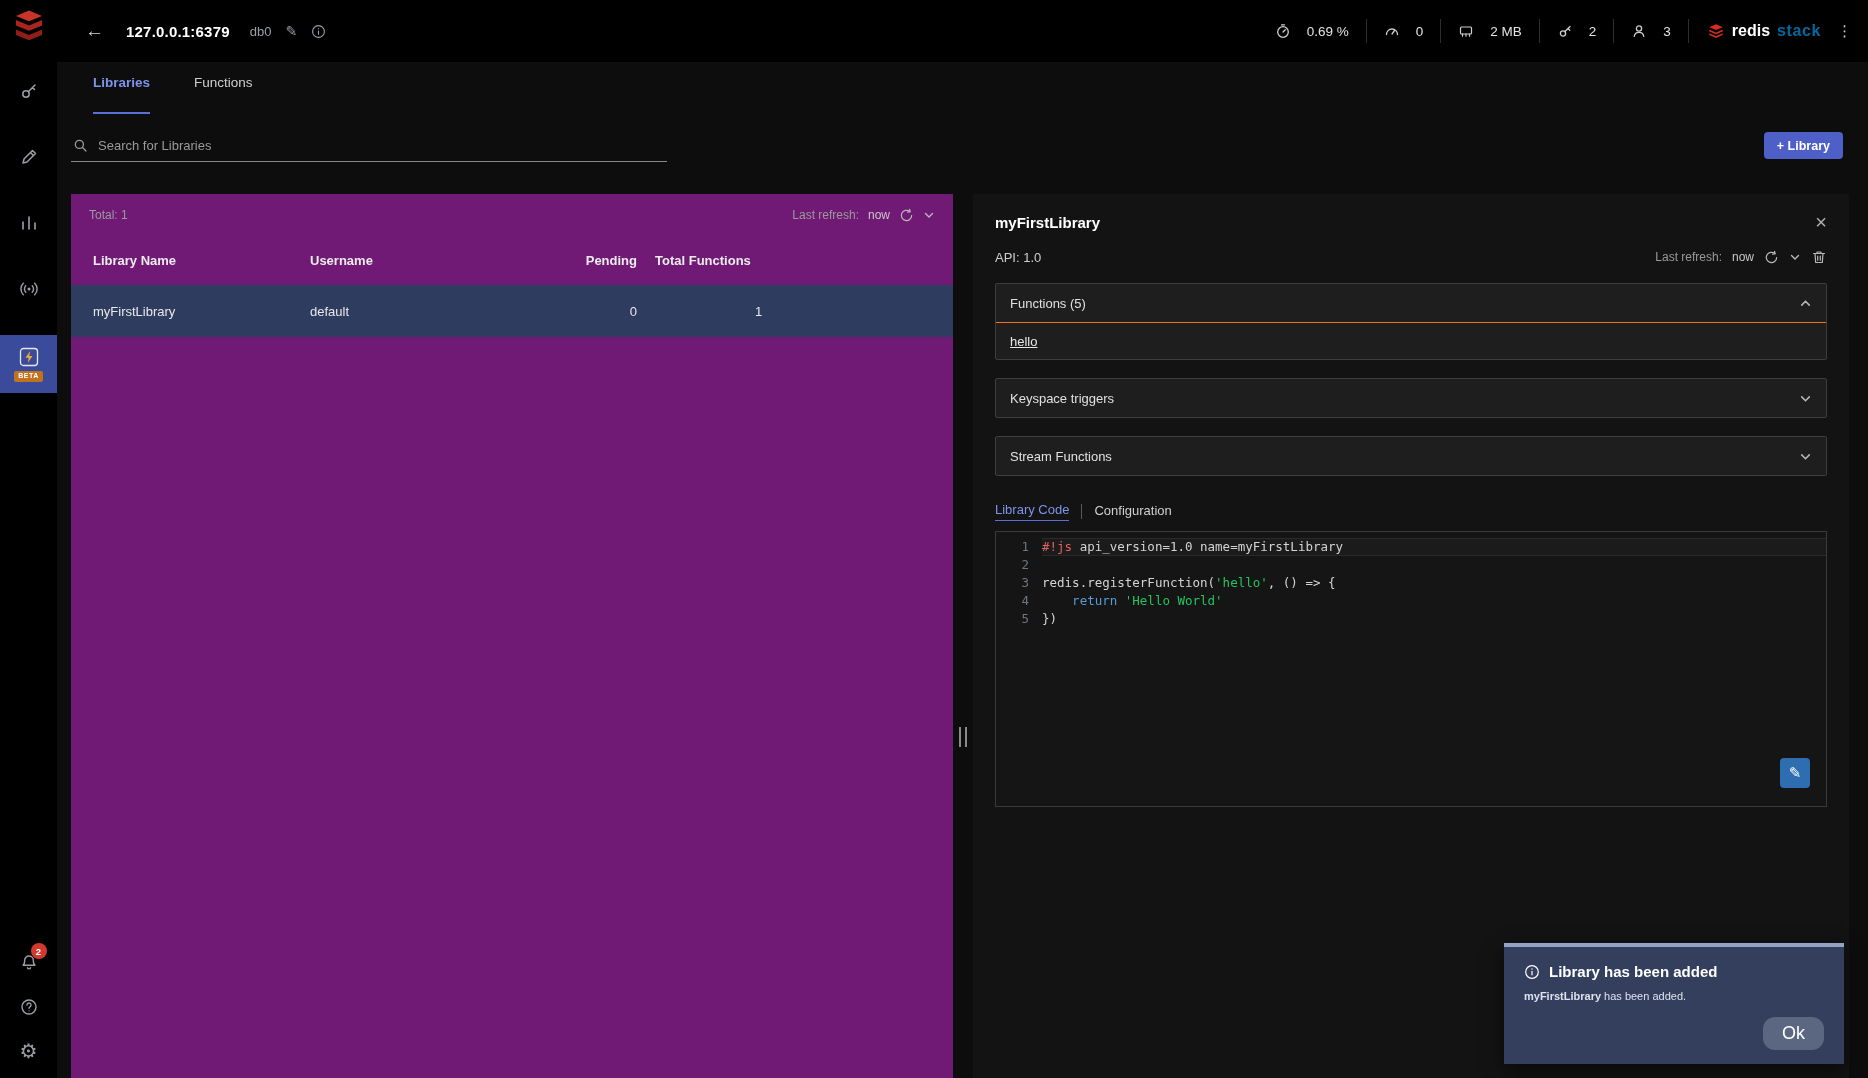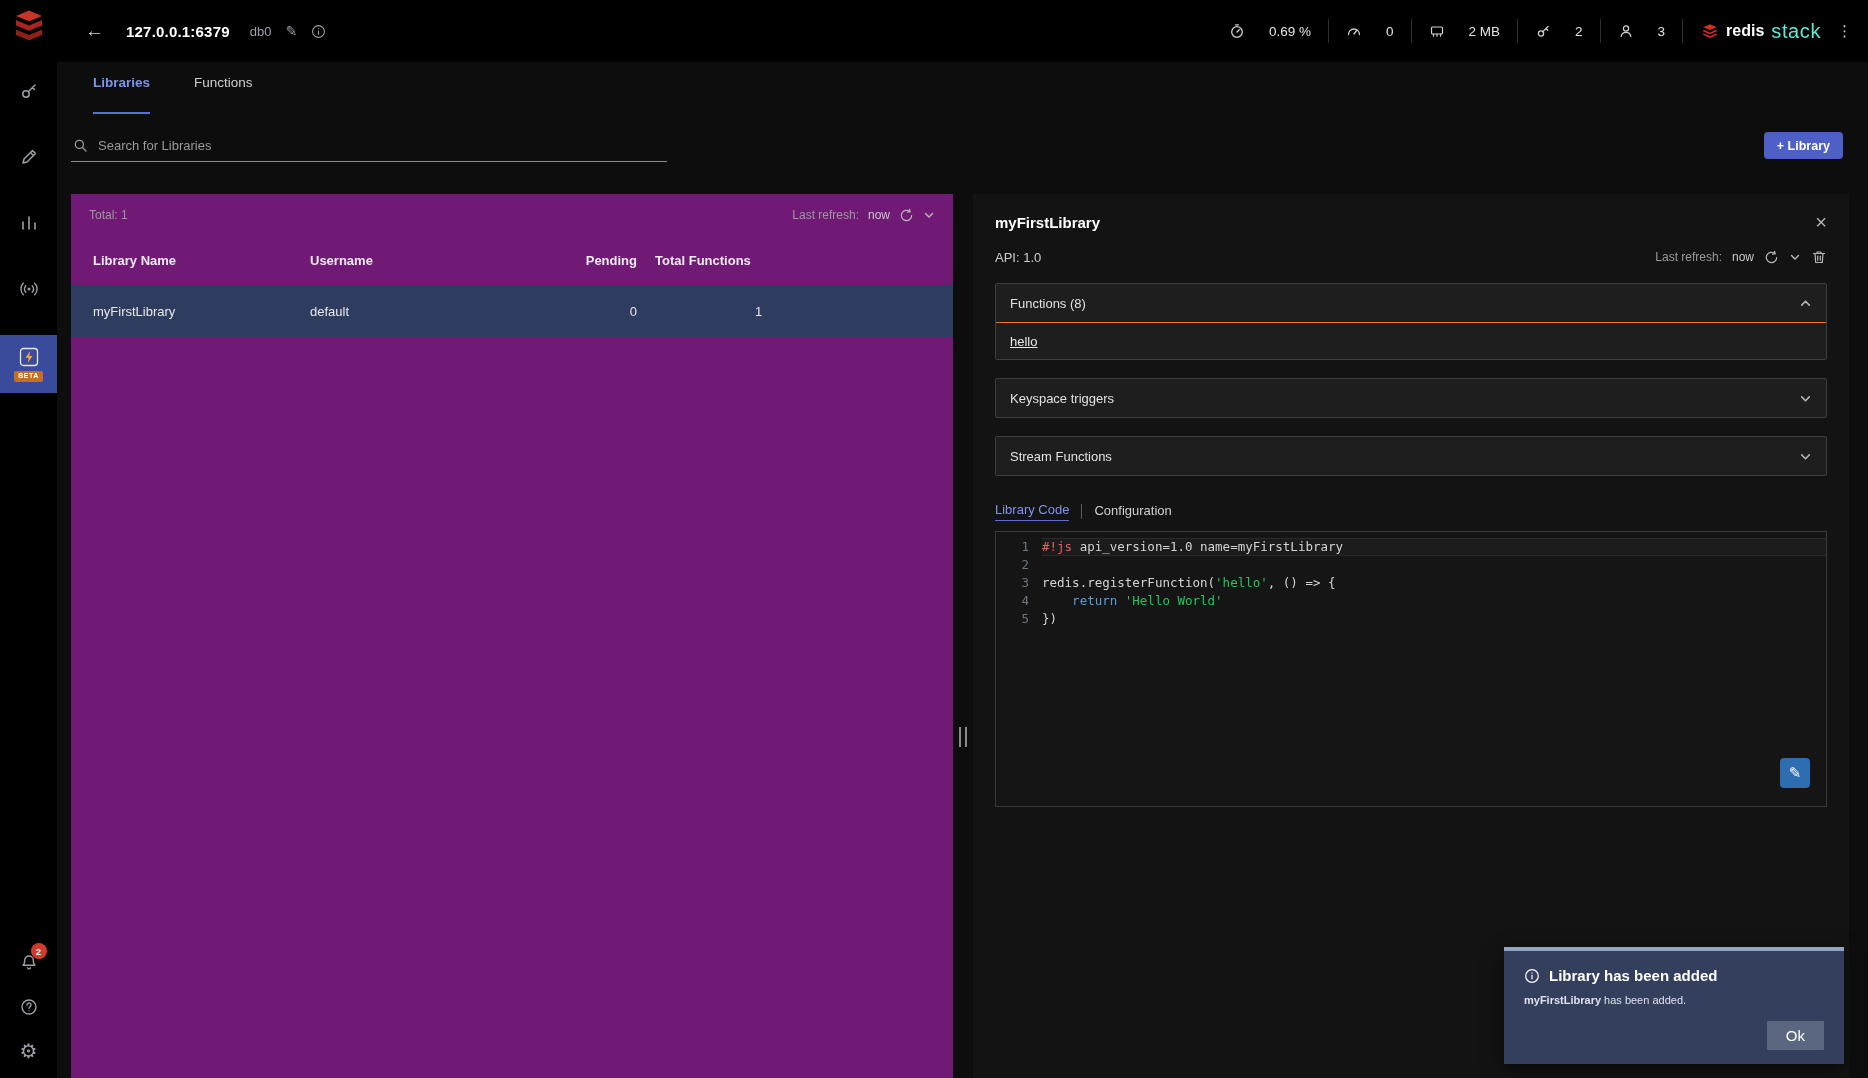--- a/index.html
+++ b/index.html
@@ -26,25 +26,25 @@
   .gear-glyph{font-size:20px;line-height:1;color:#9aa0a6;cursor:pointer}
 
   
   .topbar{position:absolute;left:57px;right:0;top:0;height:62px;background:#000;
           display:flex;align-items:center;padding:0 16px 0 28px}
   .back-arrow{font-size:19px;color:#d8d8d8;cursor:pointer}
   .host{font-size:15px;font-weight:700;margin-left:22px;letter-spacing:.2px;color:#fff}
   .db-badge{margin-left:20px;color:#9aa0a6;font-size:13px}
   .mini-icon{margin-left:14px;color:#9aa0a6;cursor:pointer;font-size:14px;line-height:1}
   .top-right{margin-left:auto;display:flex;align-items:center}
-  .stat{display:flex;align-items:center;gap:24px;font-size:13.5px;color:#e3e3e3;padding:0 17px;cursor:default}
+  .stat{display:flex;align-items:center;gap:16px;font-size:13.5px;color:#e3e3e3;padding:0 17px;cursor:default}
   .v-sep{width:1px;height:24px;background:#2e2e2e}
   .brand{display:flex;align-items:center;gap:7px;padding:0 8px 0 18px}
   .brand-redis{font-weight:700;font-size:16px;color:#fff}
-  .brand-stack{font-weight:400;font-size:20px;color:#5eead4;letter-spacing:.6px}
+  .brand-stack{font-weight:700;font-size:16px;color:#0369a1;letter-spacing:.6px}
   .kebab{color:#cfcfcf;font-size:15px;margin-left:8px;cursor:pointer}
 
   
   .content{position:absolute;left:57px;top:62px;right:0;bottom:0}
   .tabs-row{display:flex;gap:44px;padding:13px 0 0 36px;height:52px}
   .top-tab{font-size:13.5px;color:#cfcfcf;padding-bottom:8px;cursor:pointer}
   .top-tab.active{color:#7e94ea;border-bottom:2px solid #5b6fd8;font-weight:700}
   .search-row{position:relative;height:80px}
   .search-box{position:absolute;left:14px;top:20px;width:596px;border-bottom:1px solid #8a8a8a;
               display:flex;align-items:center;gap:10px;padding:4px 2px 8px}
@@ -105,21 +105,21 @@
   .edit-btn{position:absolute;right:16px;bottom:18px;width:30px;height:30px;border-radius:4px;background:#2e6db0;
             display:flex;align-items:center;justify-content:center;color:#fff;cursor:pointer;border:none;font-size:15px}
 
   
   .toast{position:absolute;right:24px;bottom:14px;width:340px;background:#333f5c;border-top:4px solid #93a3c2;
          box-shadow:0 6px 18px rgba(0,0,0,.55);padding:16px 20px 14px;z-index:20}
   .toast-title-row{display:flex;align-items:center;gap:9px;font-size:15px;font-weight:700;color:#fff}
   .toast-body{margin-top:10px;font-size:11px;color:#dde2ec}
   .toast-body .strong{font-weight:700}
   .toast-actions{display:flex;justify-content:flex-end;margin-top:15px}
-  .ok-btn{background:#5b6780;border:none;color:#fff;font-size:15px;padding:6px 19px;border-radius:1px;
+  .ok-btn{background:#5b6780;border:none;color:#fff;font-size:18px;padding:6px 19px;border-radius:12px;
           cursor:pointer;font-family:inherit}
 </style>
 </head>
 <body>
 
 <div id="app">
 
   <nav class="sidebar">
     <div class="logo">
       <svg width="38" height="38" viewBox="0 0 32 32">
@@ -361,21 +361,21 @@
             <button class="icon-btn">
               <svg width="16" height="16" viewBox="0 0 16 16" fill="none" stroke="#b9b9b9" stroke-width="1.2" stroke-linecap="round" stroke-linejoin="round">
                 <path d="M2.5 4.5h11M6 4.5V3h4v1.5M4 4.5l.7 9h6.6l.7-9M6.7 7v4.2M9.3 7v4.2"></path>
               </svg>
             </button>
           </div>
         </div>
 
         <div class="accordion">
           <div class="acc-head">
-            <span>Functions (8)</span>
+            <span>Functions (5)</span>
             <span class="acc-chevron">
               <svg width="13" height="13" viewBox="0 0 12 12" fill="none" stroke="#b9b9b9" stroke-width="1.4" stroke-linecap="round">
                 <path d="M2.5 7.5L6 4l3.5 3.5"></path>
               </svg>
             </span>
           </div>
           <div class="acc-body">
             <span class="fn-link">hello</span>
           </div>
         </div>

